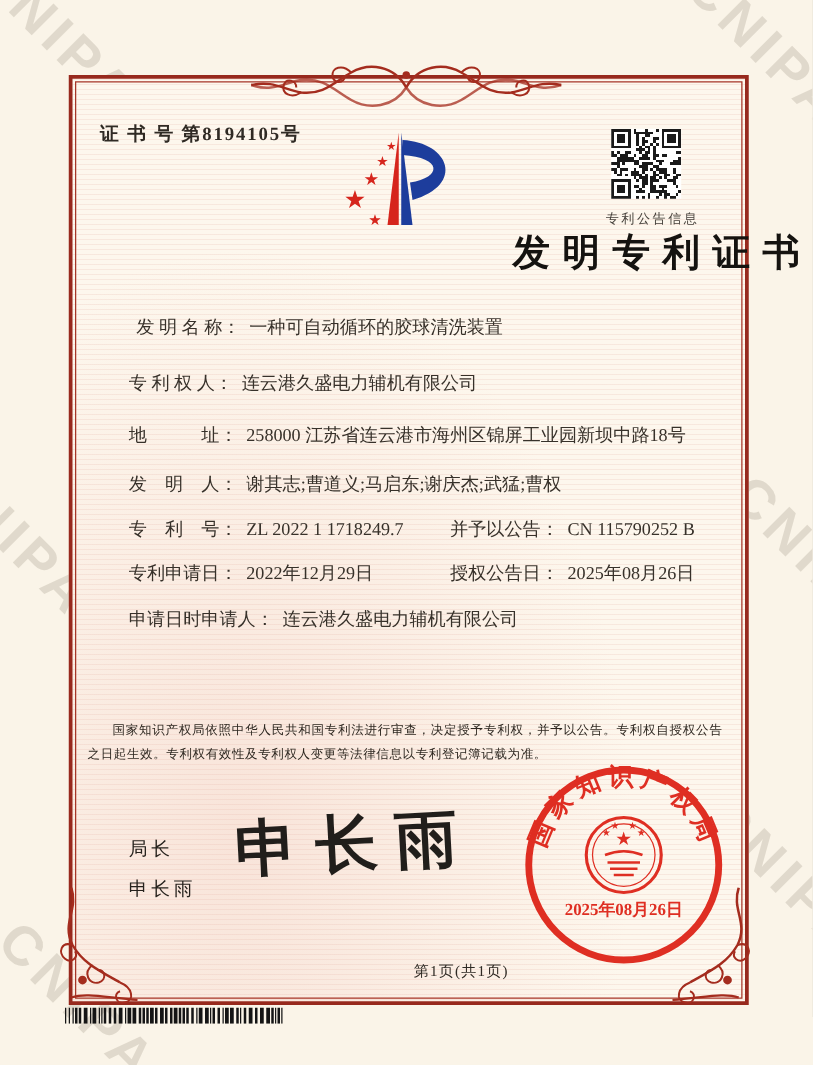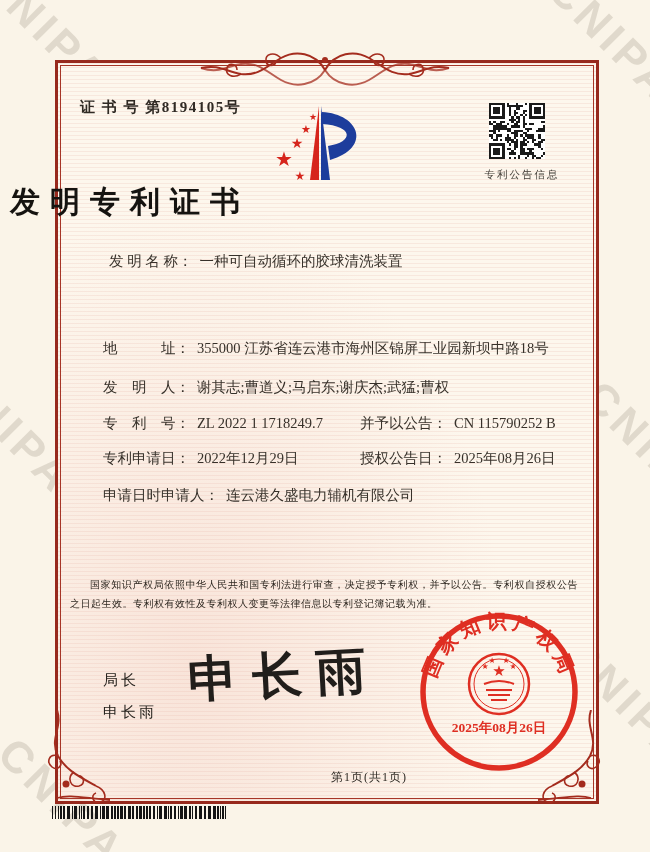--- a/index.html
+++ b/index.html
@@ -23,21 +23,21 @@
       repeating-linear-gradient(180deg, rgba(213,130,118,0.13) 0 1px, rgba(253,247,238,0) 1px 4px),
       #fdf7ed;
   }
   .frame-inner{position:absolute;inset:2px;border:1px solid #a63527;}
   .ornament{position:absolute;z-index:4;}
   .content{position:absolute;inset:0;z-index:3;}
   .cert-number{position:absolute;left:80px;top:98px;font-size:15px;letter-spacing:1.5px;color:#2f2a24;font-weight:bold;}
   .qr-wrap{position:absolute;left:489px;top:103px;width:56px;height:56px;background:#fff;}
   .qr-caption{position:absolute;left:462px;top:168px;width:120px;text-align:center;
     font-size:10.5px;letter-spacing:2px;color:#45403a;}
-  .title{position:absolute;left:0;top:182px;width:100%;text-align:left;
+  .title{position:absolute;left:0;top:182px;width:100%;text-align:right;
     font-size:30px;font-weight:bold;letter-spacing:10px;text-indent:10px;color:#151310;}
   .row{position:absolute;font-size:14.5px;color:#37312a;white-space:nowrap;}
   .row .lbl{margin-right:7px;}
   .declaration{
     position:absolute;left:70px;top:576px;width:508px;
     font-size:10px;line-height:1.85;color:#2e2821;
     text-align:justify;text-indent:2em;letter-spacing:0.5px;
   }
   .signer{position:absolute;left:103px;top:664px;font-size:15px;letter-spacing:3px;color:#26221d;line-height:2.15;}
   .autograph{
@@ -423,22 +423,25 @@
           <rect x="22" y="24" width="1" height="1" fill="#1a1a1a"></rect>
         </svg>
     </div>
     <div class="qr-caption">专利公告信息</div>
 
     <div class="title">发明专利证书</div>
 
     <div class="row" style="left:109px;top:252px">
       <span class="lbl">发 明 名 称：</span><span>一种可自动循环的胶球清洗装置</span>
     </div>
+    <div class="row" style="left:103px;top:297px">
+      <span class="lbl">专 利 权 人：</span><span>连云港久盛电力辅机有限公司</span>
+    </div>
     <div class="row" style="left:103px;top:339px">
-      <span class="lbl">地　　　址：</span><span>355000 江苏省连云港市海州区锦屏工业园新坝中路18号</span>
+      <span class="lbl">地　　　址：</span><span>258000 江苏省连云港市海州区锦屏工业园新坝中路18号</span>
     </div>
     <div class="row" style="left:103px;top:378px">
       <span class="lbl">发　明　人：</span><span>谢其志;曹道义;马启东;谢庆杰;武猛;曹权</span>
     </div>
     <div class="row" style="left:103px;top:414px">
       <span class="lbl">专　利　号：</span><span>ZL 2022 1 1718249.7</span>
     </div>
     <div class="row" style="left:360px;top:414px">
       <span class="lbl">并予以公告：</span><span>CN 115790252 B</span>
     </div>

